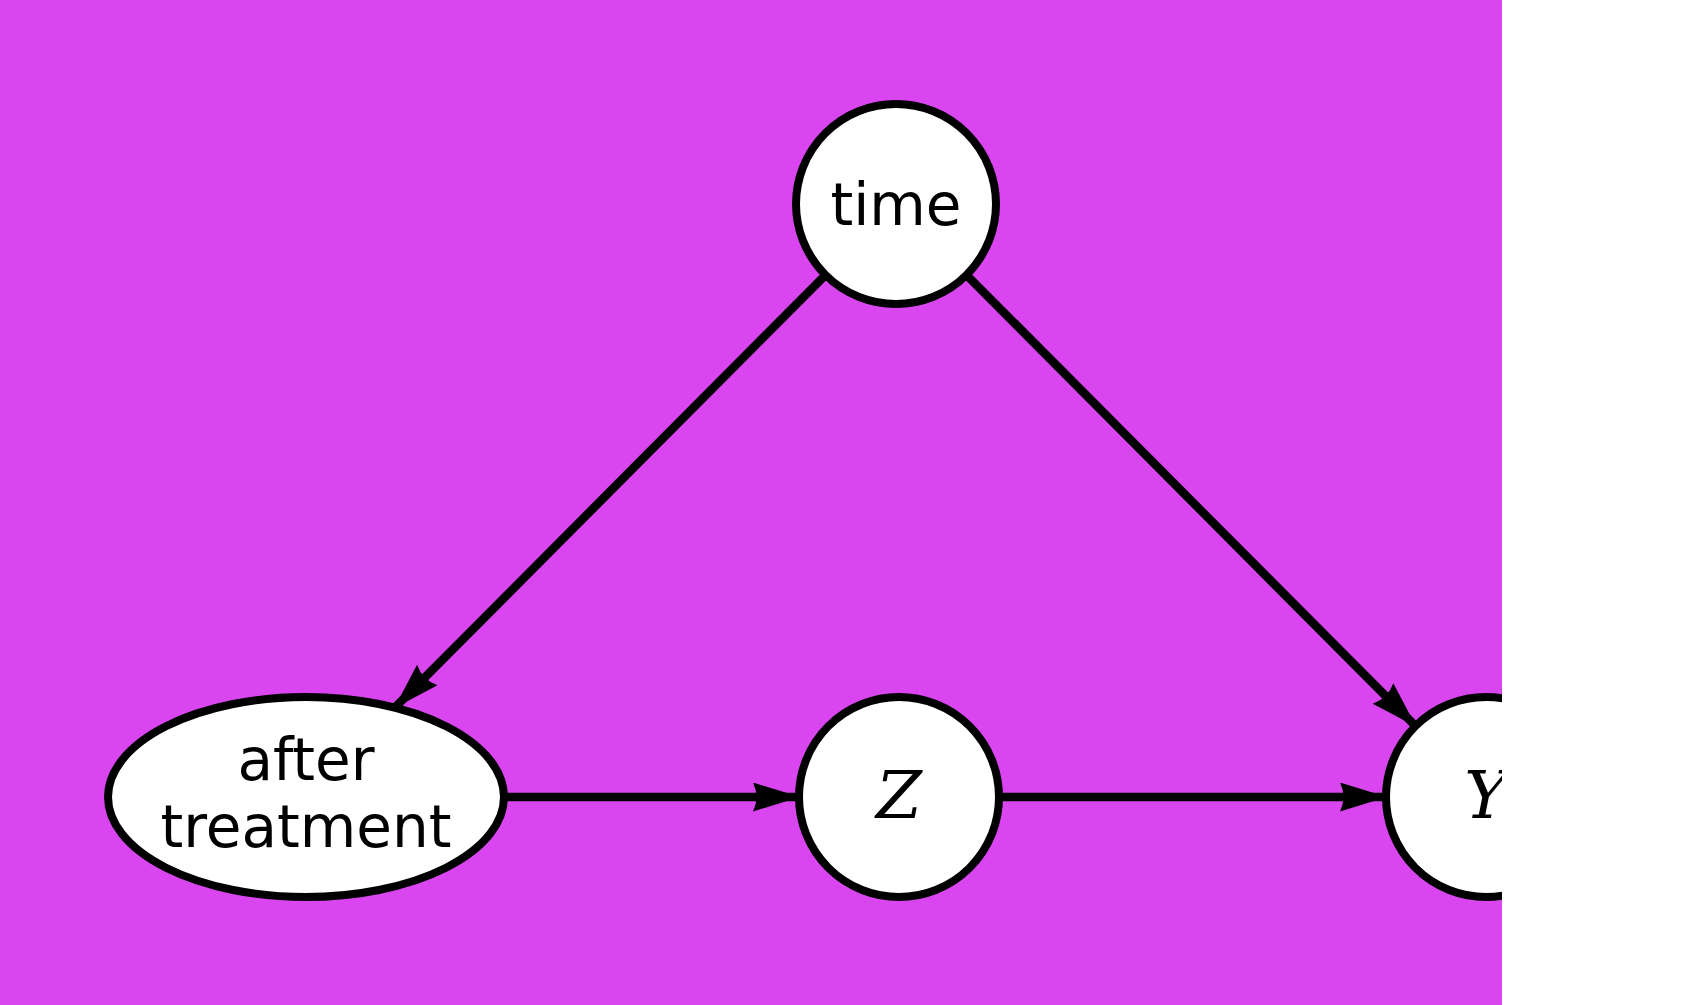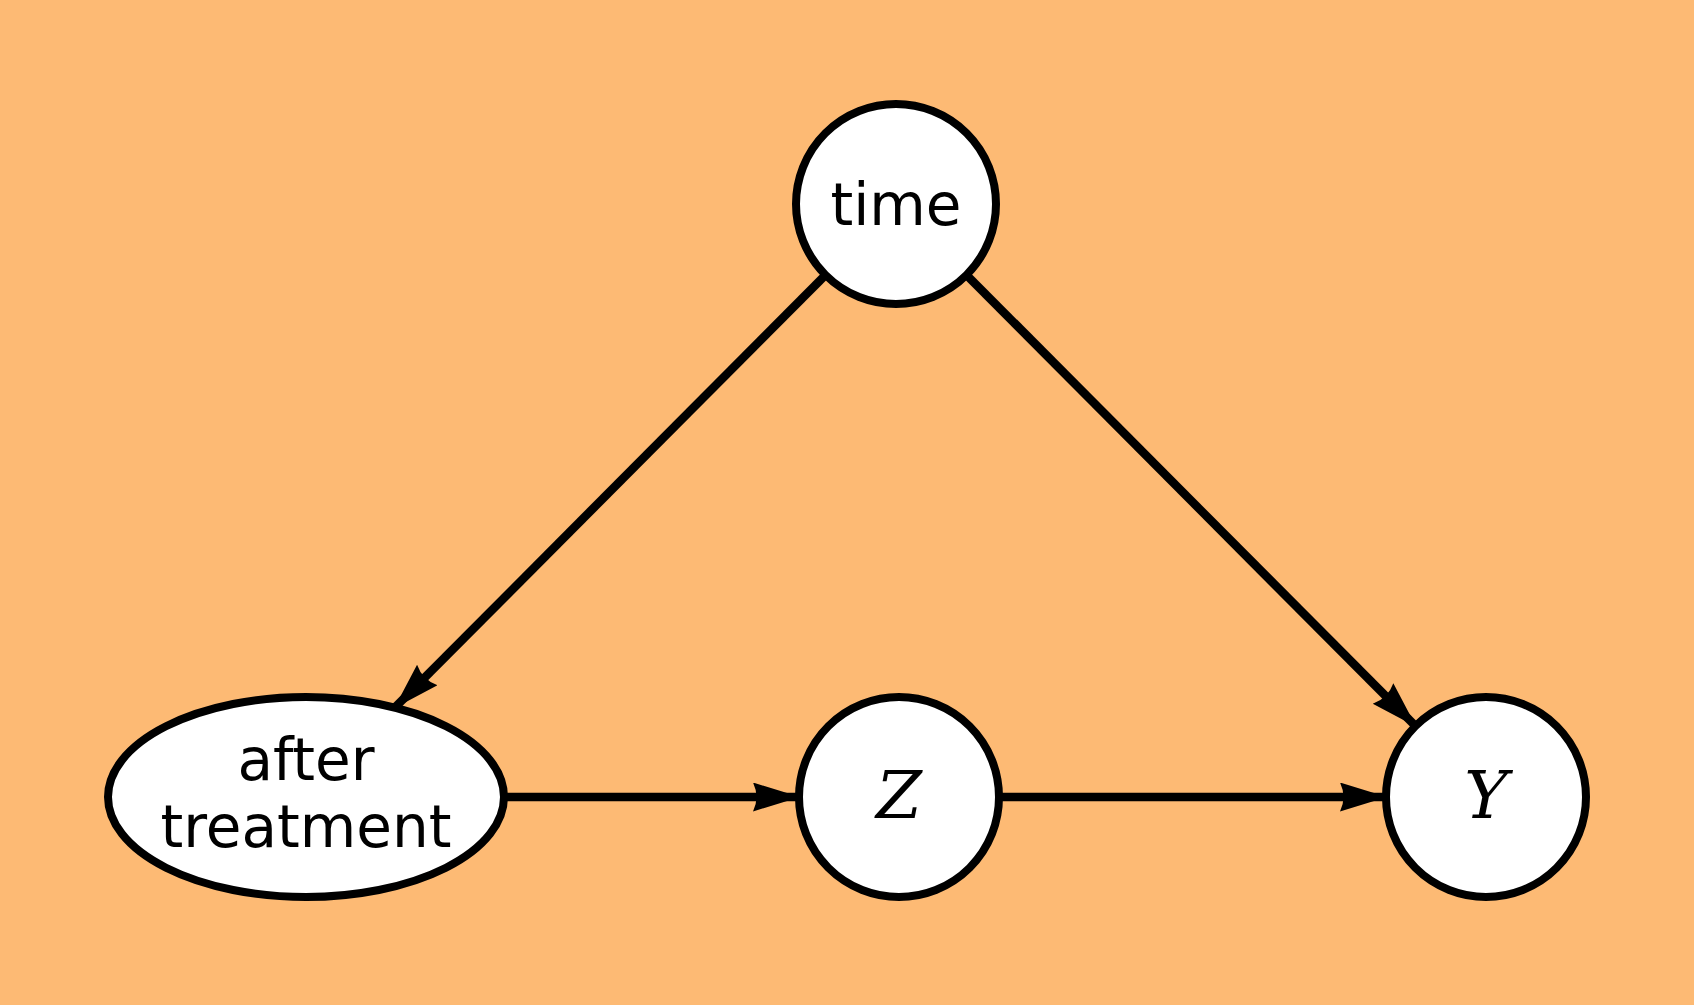--- a/index.html
+++ b/index.html
@@ -2,23 +2,23 @@
 <html><head>
 <meta charset="utf-8">
 <style>
   html, body {
     margin: 0;
     padding: 0;
     background: #ffffff;
   }
   .stage {
     position: relative;
-    width: 1694px;
+    width: 1502px;
     height: 1005px;
-    background: #fdba74;
+    background: #d946ef;
     overflow: hidden;
   }
   svg {
     display: block;
     width: 1694px;
     height: 1005px;
   }
   .node-shape {
     fill: #ffffff;
     stroke: #000000;

